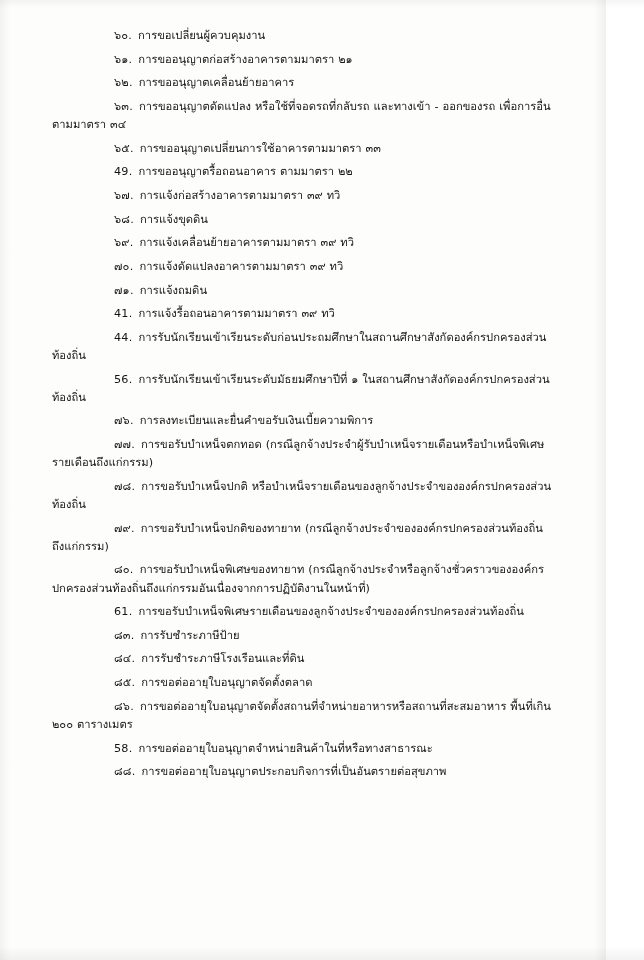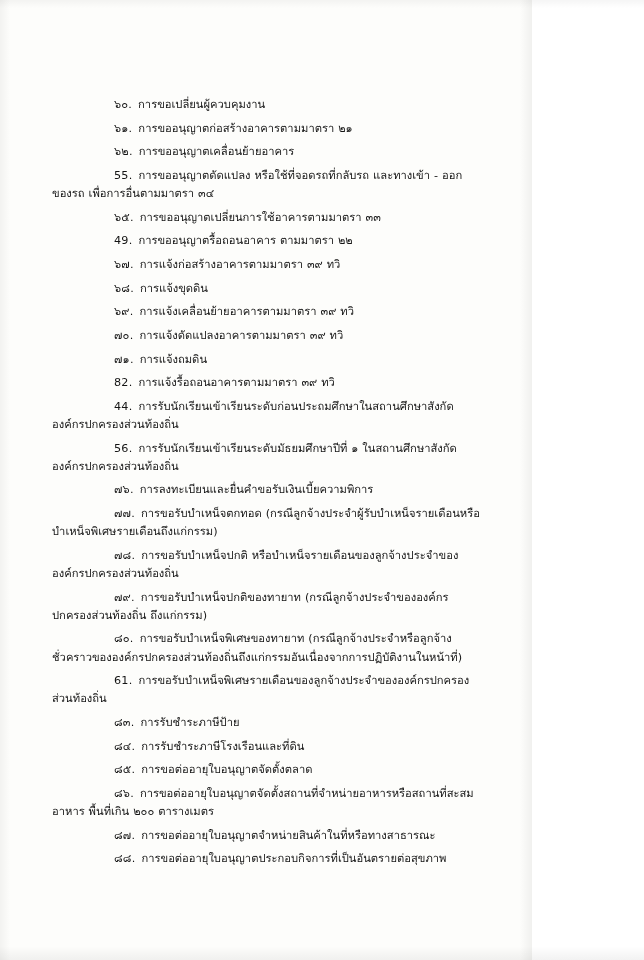--- a/index.html
+++ b/index.html
@@ -9,25 +9,25 @@
   }
   body {
     width: 644px;
     height: 960px;
     font-family: "DejaVu Sans", "Liberation Sans", sans-serif;
     color: #1a1a1a;
     overflow: hidden;
   }
   .page {
     position: relative;
-    width: 532px;
+    width: 606px;
     height: 960px;
     background: #fdfdfb;
     box-sizing: border-box;
-    padding: 96px 52px 40px 52px;
+    padding: 27px 52px 40px 52px;
   }
   .doc-body {
     display: block;
   }
   .entry {
     font-size: 11.2px;
     line-height: 1.62;
     margin: 0 0 5.5px 0;
     padding: 0;
     text-indent: 62px;
@@ -78,37 +78,37 @@
 <div class="page">
   <div class="scan-edge-top"></div>
   <div class="scan-edge-left"></div>
   <div class="scan-edge-right"></div>
   <div class="scan-edge-bottom"></div>
 
   <div class="doc-body">
     <p class="entry"><span class="num">๖๐.</span><span class="sp"></span><span>การขอเปลี่ยนผู้ควบคุมงาน</span></p>
     <p class="entry"><span class="num">๖๑.</span><span class="sp"></span><span>การขออนุญาตก่อสร้างอาคารตามมาตรา ๒๑</span></p>
     <p class="entry"><span class="num">๖๒.</span><span class="sp"></span><span>การขออนุญาตเคลื่อนย้ายอาคาร</span></p>
-    <p class="entry"><span class="num">55.</span><span class="sp"></span><span>การขออนุญาตดัดแปลง หรือใช้ที่จอดรถที่กลับรถ และทางเข้า - ออกของรถ เพื่อการอื่นตามมาตรา ๓๔</span></p>
+    <p class="entry"><span class="num">๖๓.</span><span class="sp"></span><span>การขออนุญาตดัดแปลง หรือใช้ที่จอดรถที่กลับรถ และทางเข้า - ออกของรถ เพื่อการอื่นตามมาตรา ๓๔</span></p>
     <p class="entry"><span class="num">๖๕.</span><span class="sp"></span><span>การขออนุญาตเปลี่ยนการใช้อาคารตามมาตรา ๓๓</span></p>
     <p class="entry"><span class="num">49.</span><span class="sp"></span><span>การขออนุญาตรื้อถอนอาคาร ตามมาตรา ๒๒</span></p>
     <p class="entry"><span class="num">๖๗.</span><span class="sp"></span><span>การแจ้งก่อสร้างอาคารตามมาตรา ๓๙ ทวิ</span></p>
     <p class="entry"><span class="num">๖๘.</span><span class="sp"></span><span>การแจ้งขุดดิน</span></p>
     <p class="entry"><span class="num">๖๙.</span><span class="sp"></span><span>การแจ้งเคลื่อนย้ายอาคารตามมาตรา ๓๙ ทวิ</span></p>
     <p class="entry"><span class="num">๗๐.</span><span class="sp"></span><span>การแจ้งดัดแปลงอาคารตามมาตรา ๓๙ ทวิ</span></p>
     <p class="entry"><span class="num">๗๑.</span><span class="sp"></span><span>การแจ้งถมดิน</span></p>
-    <p class="entry"><span class="num">82.</span><span class="sp"></span><span>การแจ้งรื้อถอนอาคารตามมาตรา ๓๙ ทวิ</span></p>
+    <p class="entry"><span class="num">41.</span><span class="sp"></span><span>การแจ้งรื้อถอนอาคารตามมาตรา ๓๙ ทวิ</span></p>
     <p class="entry"><span class="num">44.</span><span class="sp"></span><span>การรับนักเรียนเข้าเรียนระดับก่อนประถมศึกษาในสถานศึกษาสังกัดองค์กรปกครองส่วนท้องถิ่น</span></p>
     <p class="entry"><span class="num">56.</span><span class="sp"></span><span>การรับนักเรียนเข้าเรียนระดับมัธยมศึกษาปีที่ ๑ ในสถานศึกษาสังกัดองค์กรปกครองส่วนท้องถิ่น</span></p>
     <p class="entry"><span class="num">๗๖.</span><span class="sp"></span><span>การลงทะเบียนและยื่นคำขอรับเงินเบี้ยความพิการ</span></p>
     <p class="entry"><span class="num">๗๗.</span><span class="sp"></span><span>การขอรับบำเหน็จตกทอด (กรณีลูกจ้างประจำผู้รับบำเหน็จรายเดือนหรือบำเหน็จพิเศษรายเดือนถึงแก่กรรม)</span></p>
     <p class="entry"><span class="num">๗๘.</span><span class="sp"></span><span>การขอรับบำเหน็จปกติ หรือบำเหน็จรายเดือนของลูกจ้างประจำขององค์กรปกครองส่วนท้องถิ่น</span></p>
     <p class="entry"><span class="num">๗๙.</span><span class="sp"></span><span>การขอรับบำเหน็จปกติของทายาท (กรณีลูกจ้างประจำขององค์กรปกครองส่วนท้องถิ่น ถึงแก่กรรม)</span></p>
     <p class="entry"><span class="num">๘๐.</span><span class="sp"></span><span>การขอรับบำเหน็จพิเศษของทายาท (กรณีลูกจ้างประจำหรือลูกจ้างชั่วคราวขององค์กรปกครองส่วนท้องถิ่นถึงแก่กรรมอันเนื่องจากการปฏิบัติงานในหน้าที่)</span></p>
     <p class="entry"><span class="num">61.</span><span class="sp"></span><span>การขอรับบำเหน็จพิเศษรายเดือนของลูกจ้างประจำขององค์กรปกครองส่วนท้องถิ่น</span></p>
     <p class="entry"><span class="num">๘๓.</span><span class="sp"></span><span>การรับชำระภาษีป้าย</span></p>
     <p class="entry"><span class="num">๘๔.</span><span class="sp"></span><span>การรับชำระภาษีโรงเรือนและที่ดิน</span></p>
     <p class="entry"><span class="num">๘๕.</span><span class="sp"></span><span>การขอต่ออายุใบอนุญาตจัดตั้งตลาด</span></p>
     <p class="entry"><span class="num">๘๖.</span><span class="sp"></span><span>การขอต่ออายุใบอนุญาตจัดตั้งสถานที่จำหน่ายอาหารหรือสถานที่สะสมอาหาร พื้นที่เกิน ๒๐๐ ตารางเมตร</span></p>
-    <p class="entry"><span class="num">๘๗.</span><span class="sp"></span><span>การขอต่ออายุใบอนุญาตจำหน่ายสินค้าในที่หรือทางสาธารณะ</span></p>
+    <p class="entry"><span class="num">58.</span><span class="sp"></span><span>การขอต่ออายุใบอนุญาตจำหน่ายสินค้าในที่หรือทางสาธารณะ</span></p>
     <p class="entry"><span class="num">๘๘.</span><span class="sp"></span><span>การขอต่ออายุใบอนุญาตประกอบกิจการที่เป็นอันตรายต่อสุขภาพ</span></p>
   </div>
 </div>
 
 </body></html>

